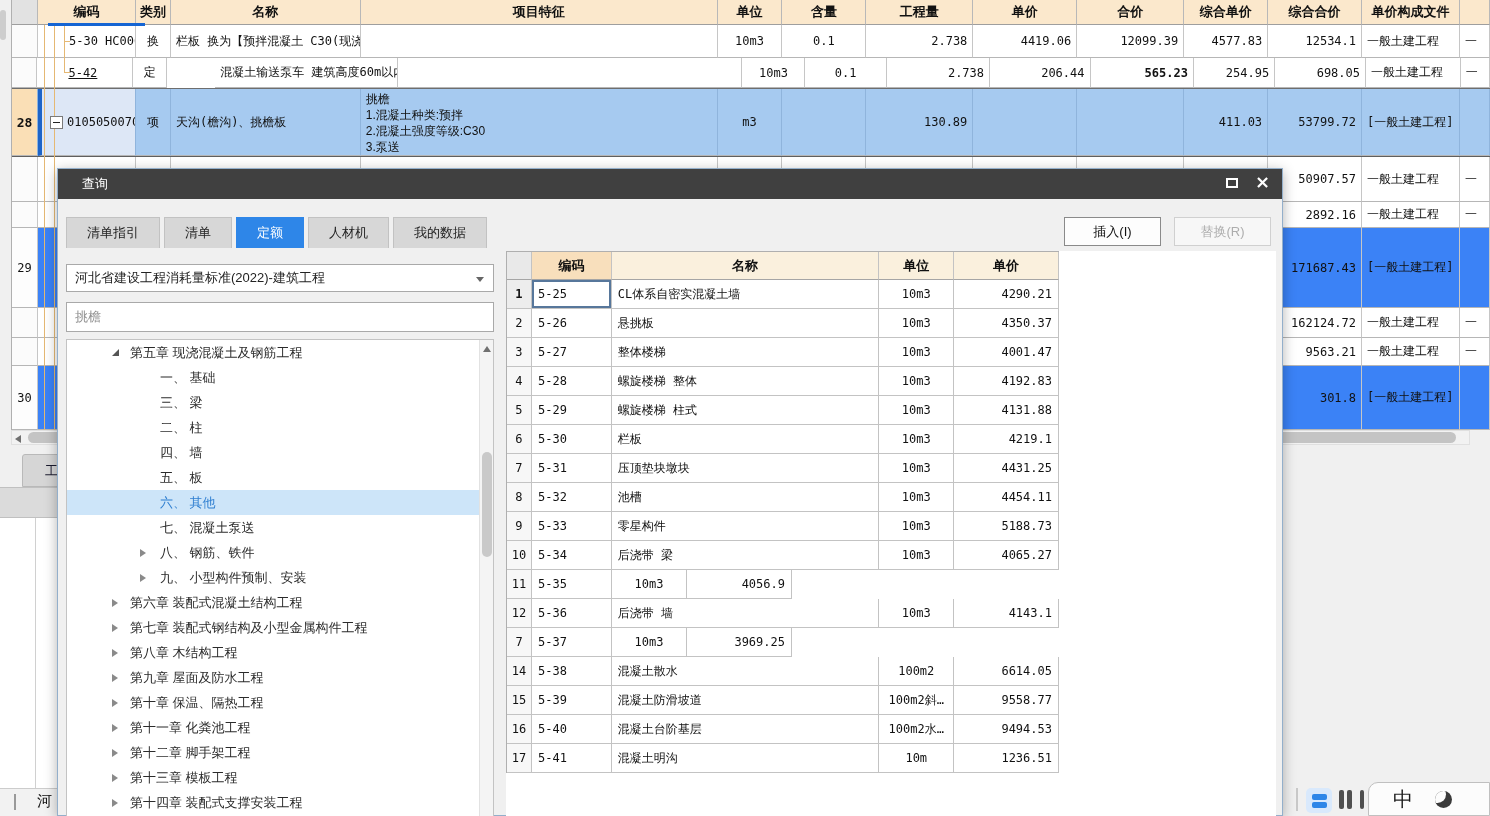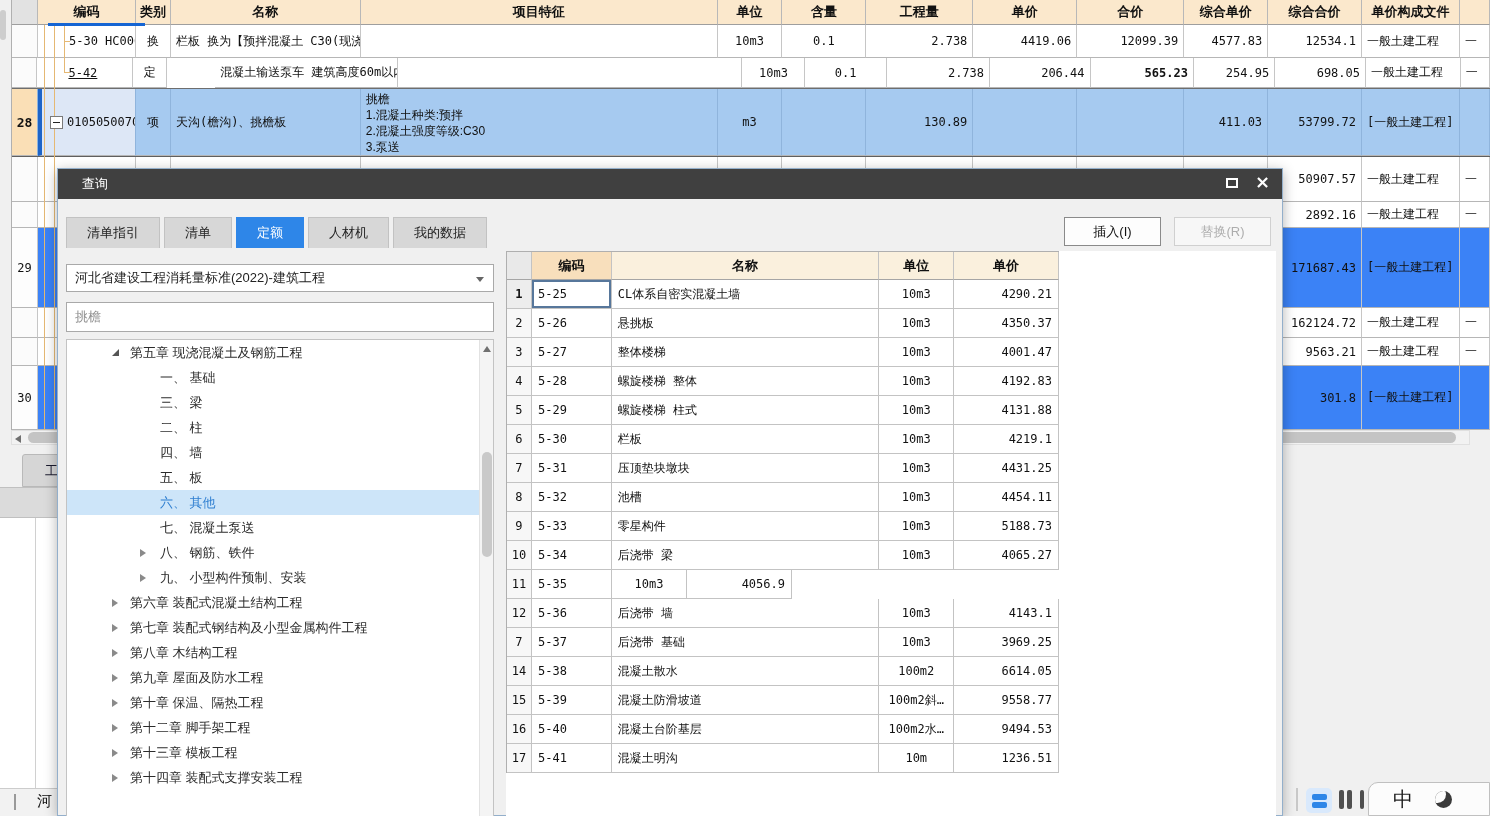--- a/index.html
+++ b/index.html
@@ -411,20 +411,24 @@
           <div class="tree-item">
             <i class="tri closed p1"></i>
             <span class="lbl1">第九章 屋面及防水工程</span>
           </div>
           <div class="tree-item">
             <i class="tri closed p1"></i>
             <span class="lbl1">第十章 保温、隔热工程</span>
           </div>
           <div class="tree-item">
             <i class="tri closed p1"></i>
+            <span class="lbl1">第十一章 化粪池工程</span>
+          </div>
+          <div class="tree-item">
+            <i class="tri closed p1"></i>
             <span class="lbl1">第十二章 脚手架工程</span>
           </div>
           <div class="tree-item">
             <i class="tri closed p1"></i>
             <span class="lbl1">第十三章 模板工程</span>
           </div>
           <div class="tree-item">
             <i class="tri closed p1"></i>
             <span class="lbl1">第十四章 装配式支撑安装工程</span>
           </div>
@@ -523,21 +527,20 @@
           <div class="qt-row" style="height: 29px;">
             <div class="qt-cell q0" style="width: 25px;">12</div>
             <div class="qt-cell " style="width: 80px;">5-36</div>
             <div class="qt-cell " style="width: 268px;">后浇带 墙</div>
             <div class="qt-cell ctr" style="width: 75px;">10m3</div>
             <div class="qt-cell rt" style="width: 105px;">4143.1</div>
           </div>
           <div class="qt-row" style="height: 29px;">
             <div class="qt-cell q0" style="width: 25px;">7</div>
             <div class="qt-cell " style="width: 80px;">5-37</div>
-            <div class="qt-cell " style="width: 268px;">后浇带 基础</div>
             <div class="qt-cell ctr" style="width: 75px;">10m3</div>
             <div class="qt-cell rt" style="width: 105px;">3969.25</div>
           </div>
           <div class="qt-row" style="height: 29px;">
             <div class="qt-cell q0" style="width: 25px;">14</div>
             <div class="qt-cell " style="width: 80px;">5-38</div>
             <div class="qt-cell " style="width: 268px;">混凝土散水</div>
             <div class="qt-cell ctr" style="width: 75px;">100m2</div>
             <div class="qt-cell rt" style="width: 105px;">6614.05</div>
           </div>

